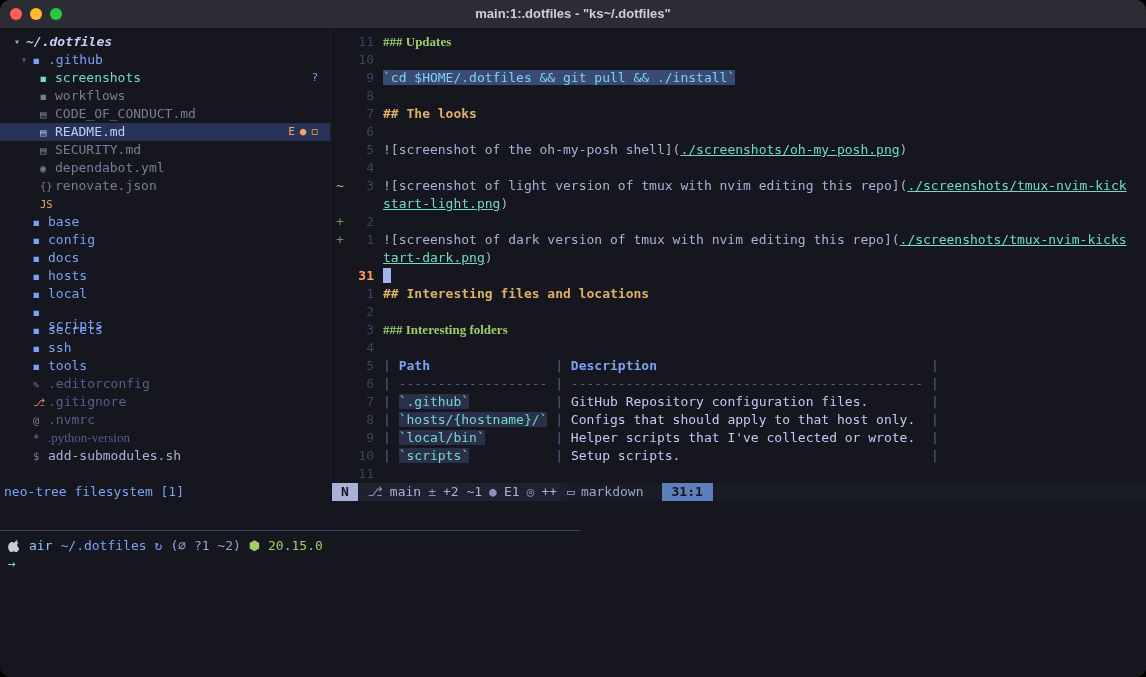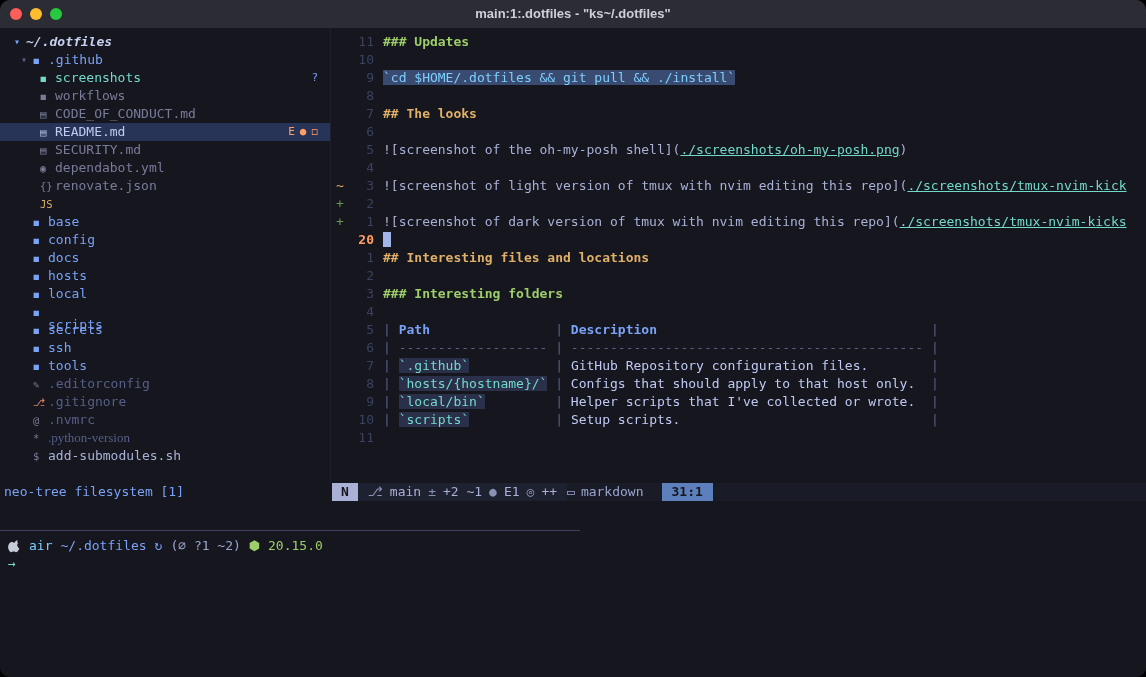--- a/index.html
+++ b/index.html
@@ -26,21 +26,21 @@
   .editor{position:absolute;top:0;left:332px;right:0;height:455px;padding-top:5px;box-sizing:border-box;overflow:hidden;}
   .eline{height:18px;display:flex;white-space:pre;}
   .sign{width:12px;padding-left:4px;flex:none;color:#565f89;}
   .sign-add{color:#699959;}
   .sign-change{color:#e0af68;}
   .lnum{width:26px;text-align:right;color:#3b4261;margin-right:9px;flex:none;}
   .lnum.cur{color:#ff9e64;font-weight:bold;}
   .econtent{flex:1;}
   .seg.plain{color:#a9b1d6;}
   .seg.h2{color:#e0af68;font-weight:bold;}
-  .seg.h3{color:#9ece6a;font-weight:bold;}
+  .seg.h3{color:#9ece6a;font-weight:bold;font-family:Liberation Serif, serif;}
   .seg.code1{color:#7dcfff;background:#394b70;}
   .seg.tcode{color:#73daca;background:#2a2f4a;}
   .seg.link{color:#73daca;text-decoration:underline;}
   .seg.pipe{color:#565f89;}
   .seg.th{color:#7aa2f7;font-weight:bold;}
   .seg.dash{color:#565f89;}
   .seg.desc{color:#c0caf5;}
   .cursor{display:inline-block;width:8px;height:15px;background:#a3b4e8;vertical-align:text-bottom;}
   
   .statusline{position:absolute;left:332px;right:0;top:455px;height:18px;background:#191b26;display:flex;align-items:center;}
@@ -112,23 +112,25 @@
       <div>
           <div class="eline"><span class="sign "> </span><span class="lnum">11</span><span class="econtent"><span class="seg h3">### Updates</span></span></div>
           <div class="eline"><span class="sign "> </span><span class="lnum">10</span><span class="econtent"></span></div>
           <div class="eline"><span class="sign "> </span><span class="lnum">9</span><span class="econtent"><span class="seg code1">`cd $HOME/.dotfiles &amp;&amp; git pull &amp;&amp; ./install`</span></span></div>
           <div class="eline"><span class="sign "> </span><span class="lnum">8</span><span class="econtent"></span></div>
           <div class="eline"><span class="sign "> </span><span class="lnum">7</span><span class="econtent"><span class="seg h2">## The looks</span></span></div>
           <div class="eline"><span class="sign "> </span><span class="lnum">6</span><span class="econtent"></span></div>
           <div class="eline"><span class="sign "> </span><span class="lnum">5</span><span class="econtent"><span class="seg plain">![screenshot of the oh-my-posh shell](</span><span class="seg link">./screenshots/oh-my-posh.png</span><span class="seg plain">)</span></span></div>
           <div class="eline"><span class="sign "> </span><span class="lnum">4</span><span class="econtent"></span></div>
           <div class="eline"><span class="sign sign-change">~</span><span class="lnum">3</span><span class="econtent"><span class="seg plain">![screenshot of light version of tmux with nvim editing this repo](</span><span class="seg link">./screenshots/tmux-nvim-kick</span></span></div>
+          <div class="eline"><span class="sign "> </span><span class="lnum"> </span><span class="econtent"><span class="seg link">start-light.png</span><span class="seg plain">)</span></span></div>
           <div class="eline"><span class="sign sign-add">+</span><span class="lnum">2</span><span class="econtent"></span></div>
           <div class="eline"><span class="sign sign-add">+</span><span class="lnum">1</span><span class="econtent"><span class="seg plain">![screenshot of dark version of tmux with nvim editing this repo](</span><span class="seg link">./screenshots/tmux-nvim-kicks</span></span></div>
-          <div class="eline"><span class="sign "> </span><span class="lnum cur">20</span><span class="econtent"><span class="cursor">&nbsp;</span></span></div>
+          <div class="eline"><span class="sign "> </span><span class="lnum"> </span><span class="econtent"><span class="seg link">tart-dark.png</span><span class="seg plain">)</span></span></div>
+          <div class="eline"><span class="sign "> </span><span class="lnum cur">31</span><span class="econtent"><span class="cursor">&nbsp;</span></span></div>
           <div class="eline"><span class="sign "> </span><span class="lnum">1</span><span class="econtent"><span class="seg h2">## Interesting files and locations</span></span></div>
           <div class="eline"><span class="sign "> </span><span class="lnum">2</span><span class="econtent"></span></div>
           <div class="eline"><span class="sign "> </span><span class="lnum">3</span><span class="econtent"><span class="seg h3">### Interesting folders</span></span></div>
           <div class="eline"><span class="sign "> </span><span class="lnum">4</span><span class="econtent"></span></div>
           <div class="eline"><span class="sign "> </span><span class="lnum">5</span><span class="econtent"><span class="seg pipe">| </span><span class="seg th">Path</span><span class="seg plain">               </span><span class="seg pipe"> | </span><span class="seg th">Description</span><span class="seg plain">                                  </span><span class="seg pipe"> |</span></span></div>
           <div class="eline"><span class="sign "> </span><span class="lnum">6</span><span class="econtent"><span class="seg pipe">| </span><span class="seg dash">-------------------</span><span class="seg pipe"> | </span><span class="seg dash">---------------------------------------------</span><span class="seg pipe"> |</span></span></div>
           <div class="eline"><span class="sign "> </span><span class="lnum">7</span><span class="econtent"><span class="seg pipe">| </span><span class="seg tcode">`.github`</span><span class="seg plain">          </span><span class="seg pipe"> | </span><span class="seg desc">GitHub Repository configuration files.</span><span class="seg plain">       </span><span class="seg pipe"> |</span></span></div>
           <div class="eline"><span class="sign "> </span><span class="lnum">8</span><span class="econtent"><span class="seg pipe">| </span><span class="seg tcode">`hosts/{hostname}/`</span><span class="seg pipe"> | </span><span class="seg desc">Configs that should apply to that host only.</span><span class="seg plain"> </span><span class="seg pipe"> |</span></span></div>
           <div class="eline"><span class="sign "> </span><span class="lnum">9</span><span class="econtent"><span class="seg pipe">| </span><span class="seg tcode">`local/bin`</span><span class="seg plain">        </span><span class="seg pipe"> | </span><span class="seg desc">Helper scripts that I've collected or wrote.</span><span class="seg plain"> </span><span class="seg pipe"> |</span></span></div>
           <div class="eline"><span class="sign "> </span><span class="lnum">10</span><span class="econtent"><span class="seg pipe">| </span><span class="seg tcode">`scripts`</span><span class="seg plain">          </span><span class="seg pipe"> | </span><span class="seg desc">Setup scripts.</span><span class="seg plain">                               </span><span class="seg pipe"> |</span></span></div>

